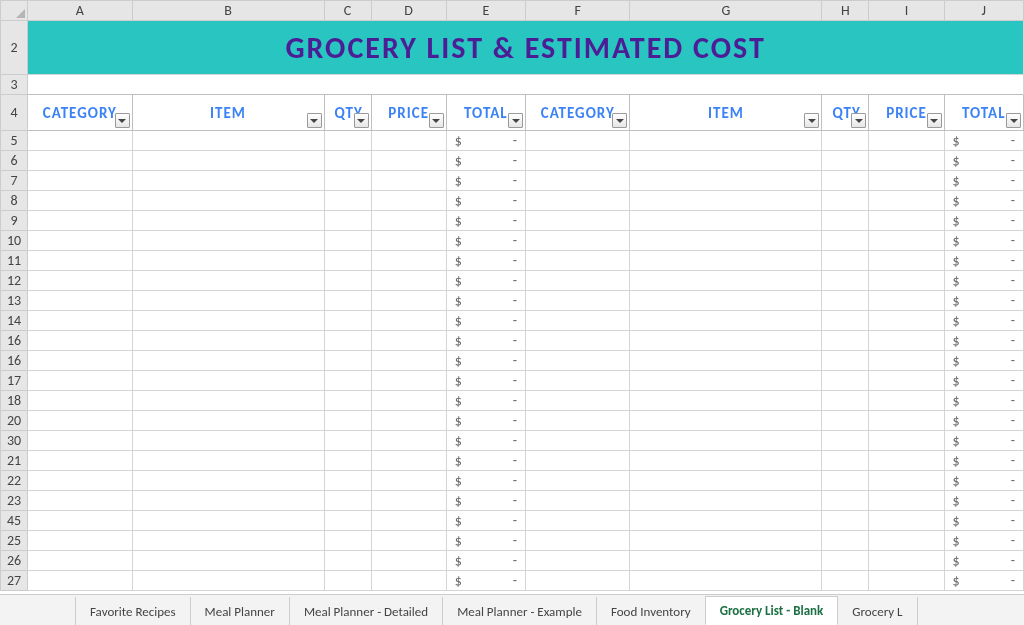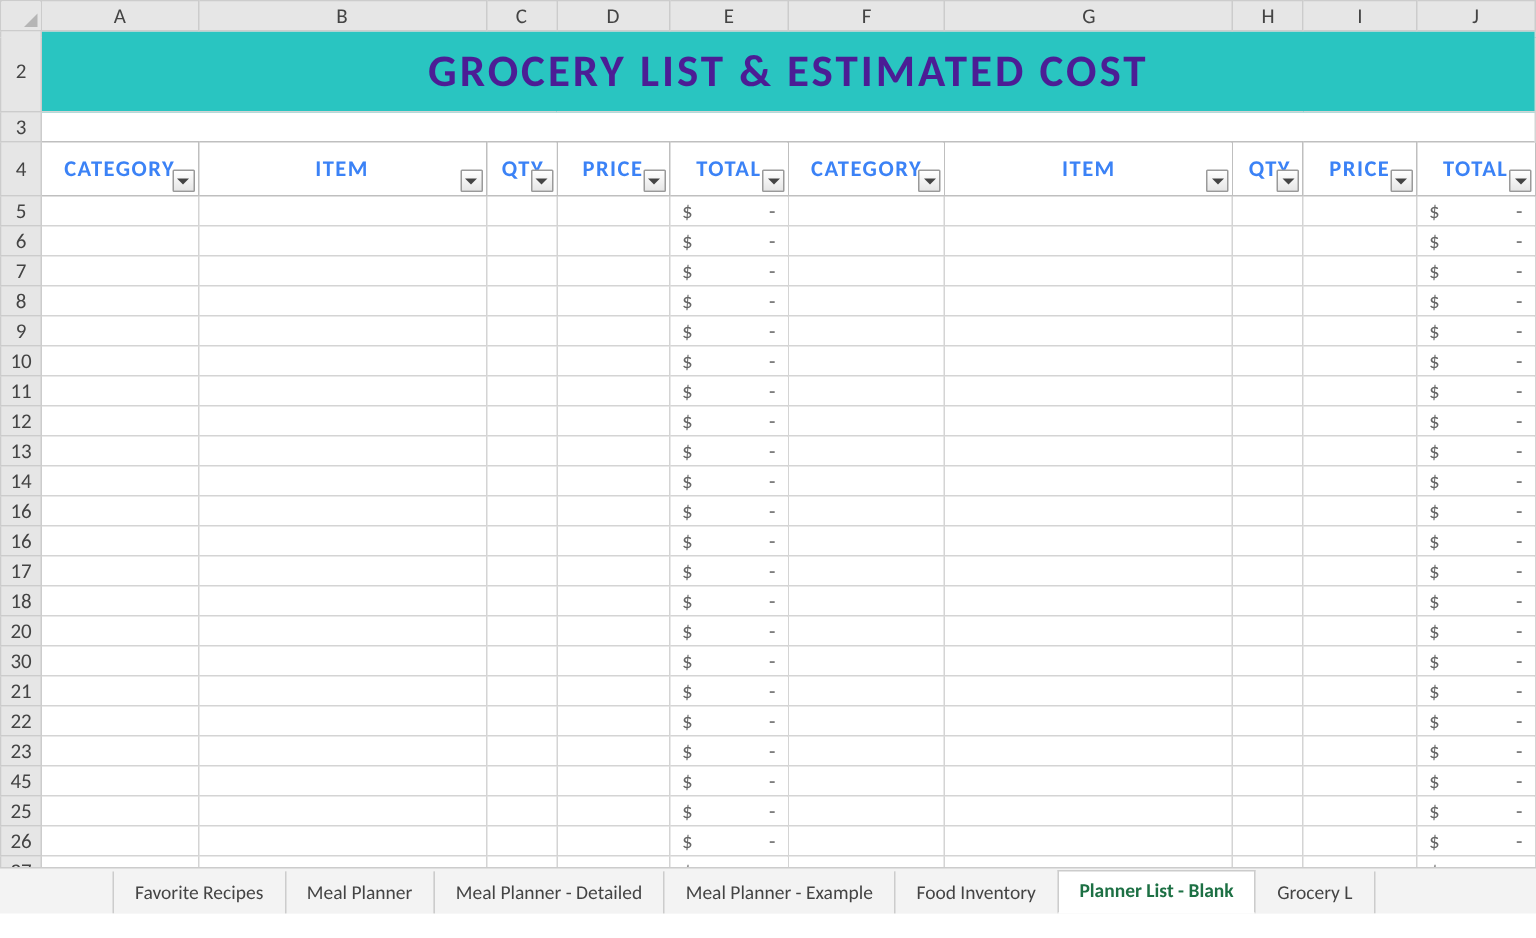--- a/index.html
+++ b/index.html
@@ -127,21 +127,21 @@
   .dash {
     position: absolute;
     right: 8px;
     top: 0;
     line-height: 20px;
     color: #666;
   }
   
   .tab-strip {
     position: absolute;
-    bottom: 16px; left: 0; right: 0;
+    bottom: 0; left: 0; right: 0;
     height: 31px;
     background: #f3f3f3;
     border-top: 1px solid #ccc;
     display: flex;
     align-items: stretch;
     padding-left: 76px;
     overflow: hidden;
   }
   .tab {
     display: flex;
@@ -697,15 +697,15 @@
       </tbody>
 </table>
 </div>
 
 <div class="tab-strip" id="tabs">
     <div class="tab">Favorite Recipes</div>
     <div class="tab">Meal Planner</div>
     <div class="tab">Meal Planner - Detailed</div>
     <div class="tab">Meal Planner - Example</div>
     <div class="tab">Food Inventory</div>
-    <div class="tab active">Planner List - Blank</div>
+    <div class="tab active">Grocery List - Blank</div>
     <div class="tab">Grocery L</div>
   </div>
 
 </body></html>

